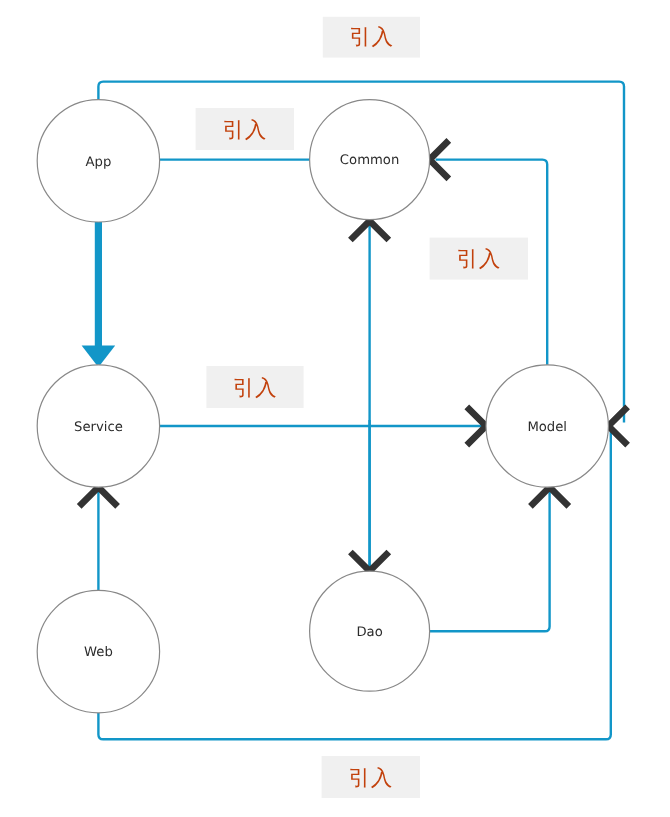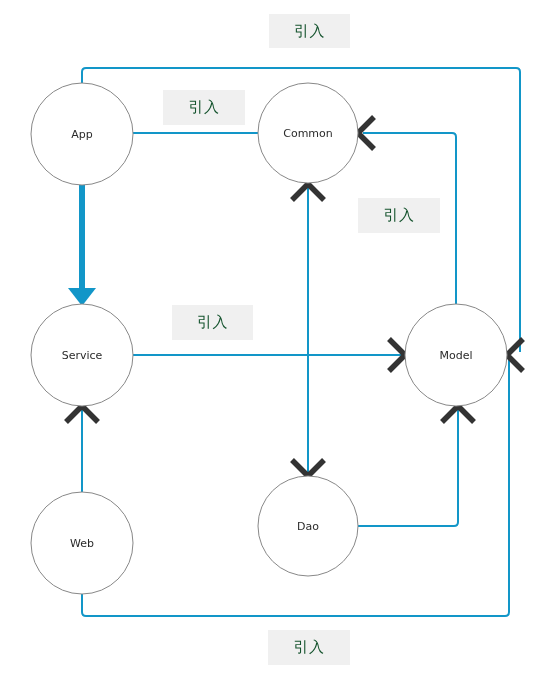--- a/index.html
+++ b/index.html
@@ -58,23 +58,23 @@
   }
   .arrow-solid {
     stroke: none;
   }
   .edge-label {
     position: absolute;
     display: flex;
     align-items: center;
     justify-content: center;
     background: #f0f0f0;
-    color: #14532d;
+    color: #c2410c;
     font-family: "DejaVu Sans", sans-serif;
-    font-size: 15px;
+    font-size: 18px;
     letter-spacing: 0.5px;
     box-sizing: border-box;
     user-select: none;
   }
 </style>
 </head>
 <body>
 
 <div id="stage">
 

